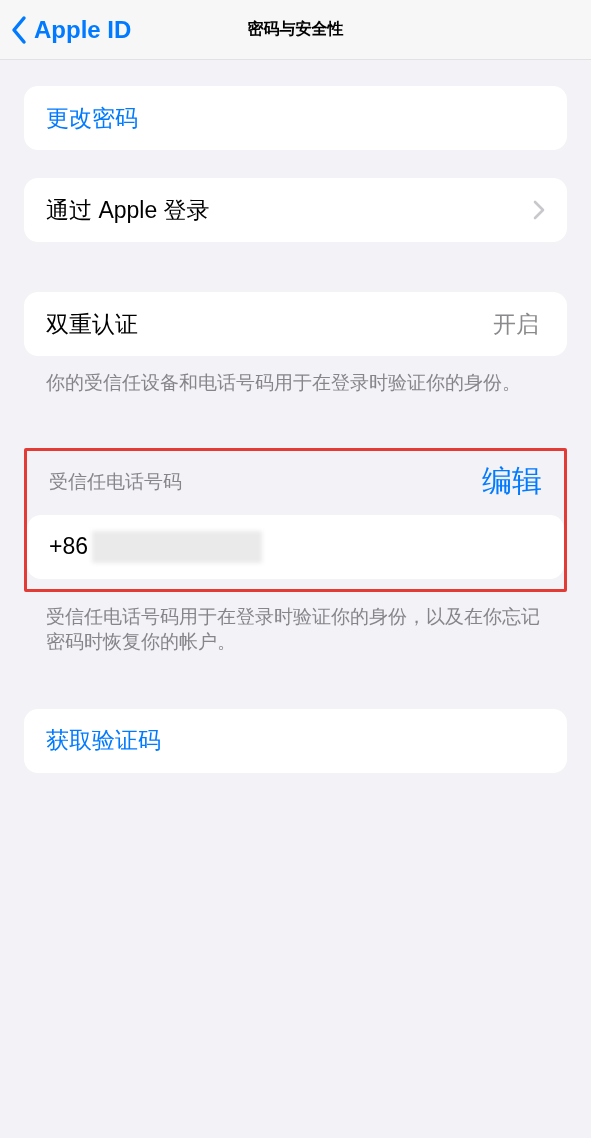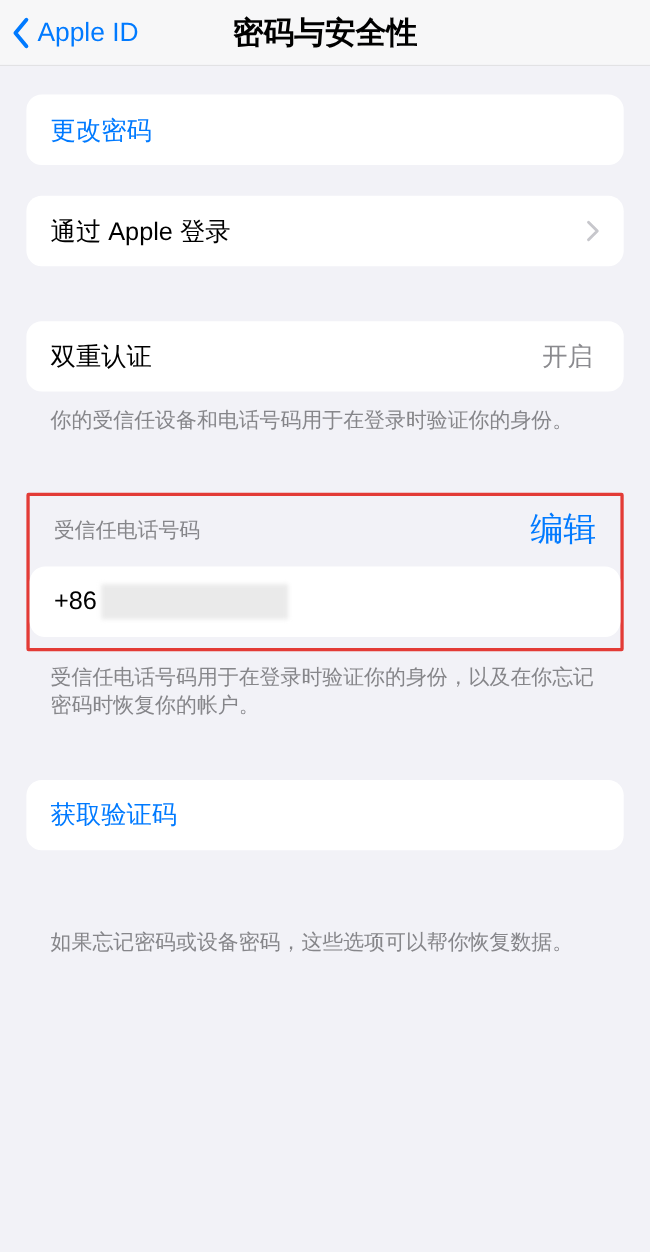--- a/index.html
+++ b/index.html
@@ -22,27 +22,27 @@
     }
     .navbar .back {
       position: absolute;
       left: 10px;
       top: 0;
       height: 60px;
       display: flex;
       align-items: center;
       color: #007aff;
       font-size: 24px;
-      font-weight: 400;
+      font-weight: 700;
     }
     .navbar .back svg { width: 18px; height: 30px; margin-right: 6px; }
     .navbar .title {
       flex: 1;
       text-align: center;
-      font-size: 28px;
+      font-size: 16px;
       font-weight: 600;
       color: #000;
     }
 
     .content { padding: 0 24px; }
 
     .group { margin-top: 28px; }
     .cell {
       background: #fff;
       border-radius: 14px;
@@ -158,16 +158,15 @@
   </div>
   <div class="footer-note" style="padding-top:12px;">受信任电话号码用于在登录时验证你的身份，以及在你忘记密码时恢复你的帐户。</div>
 
   <div class="group gvcode">
     <div class="cell link">
       <span>获取验证码</span>
     </div>
   </div>
 
   <div class="group recover">
-    <div class="footer-note">如果忘记密码或设备密码，这些选项可以帮你恢复数据。</div>
   </div>
 
 </div>
 
 </body></html>

